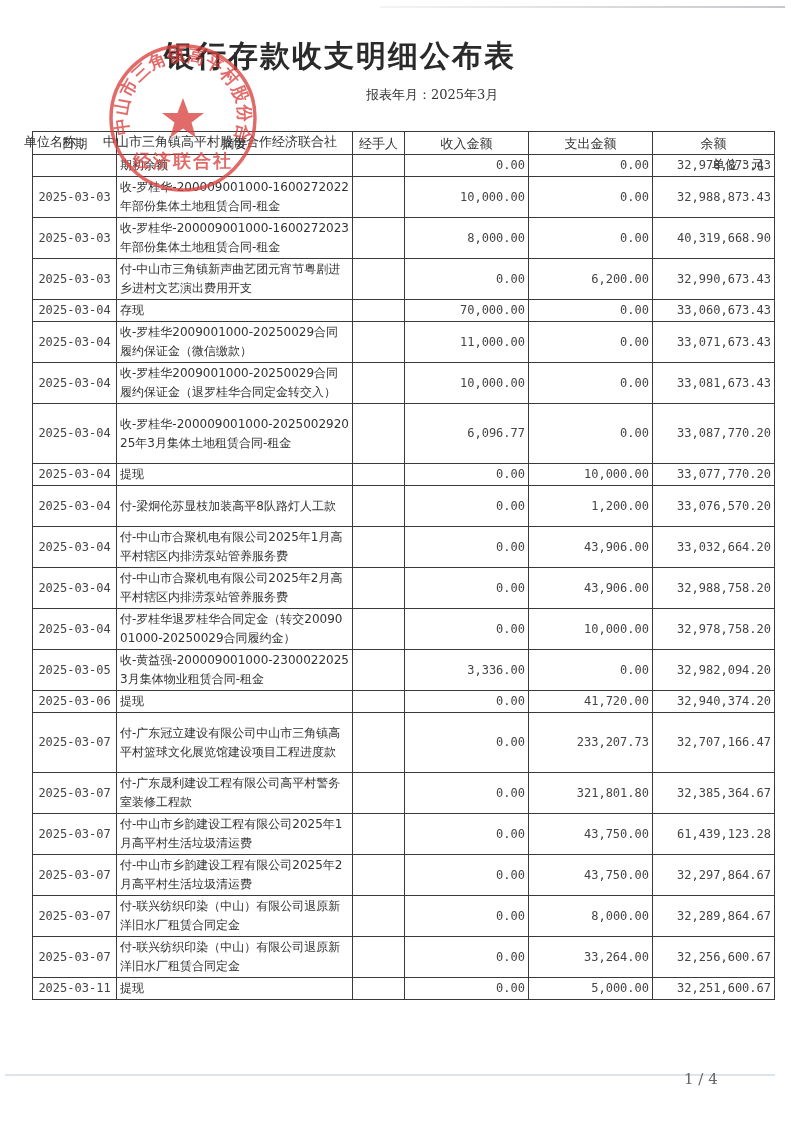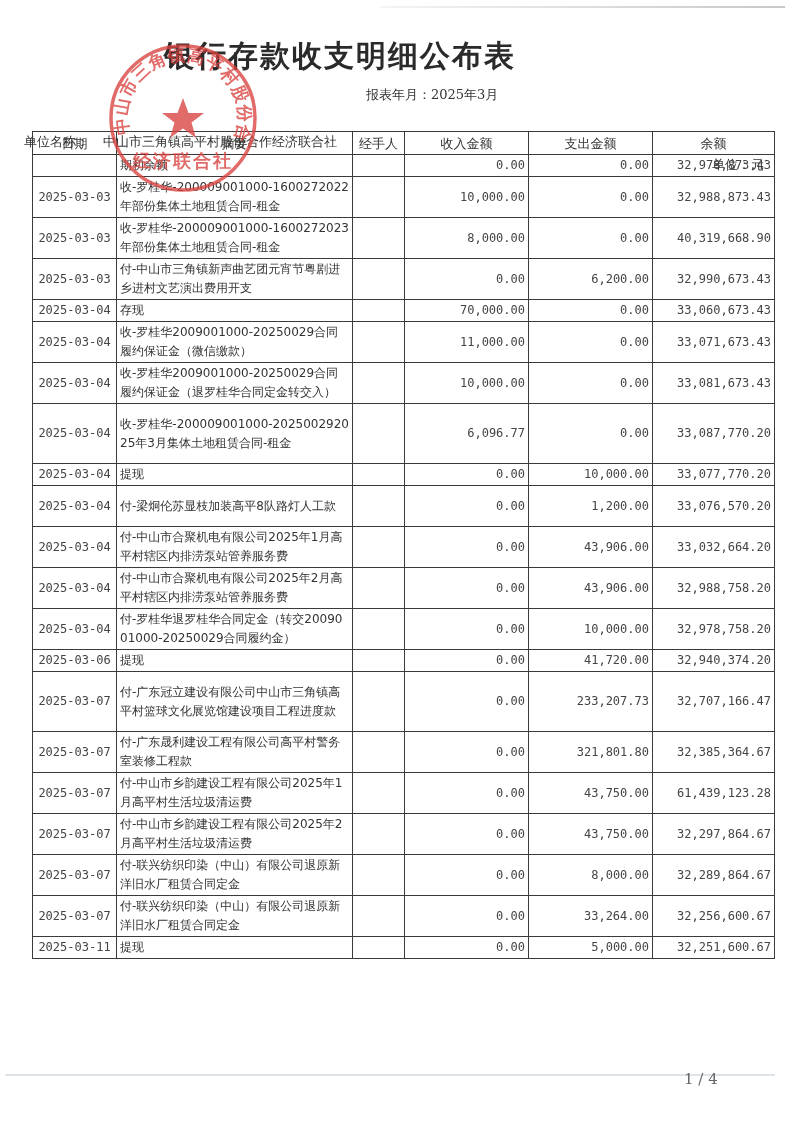--- a/index.html
+++ b/index.html
@@ -197,20 +197,28 @@
       <td class="num">32,988,758.20</td>
     </tr>
     <tr class="h2">
       <td class="date">2025-03-04</td>
       <td class="desc">付-罗桂华退罗桂华合同定金（转交2009001000-20250029合同履约金）</td>
       <td></td>
       <td class="num">0.00</td>
       <td class="num">10,000.00</td>
       <td class="num">32,978,758.20</td>
     </tr>
+    <tr class="h2">
+      <td class="date">2025-03-05</td>
+      <td class="desc">收-黄益强-200009001000-23000220253月集体物业租赁合同-租金</td>
+      <td></td>
+      <td class="num">3,336.00</td>
+      <td class="num">0.00</td>
+      <td class="num">32,982,094.20</td>
+    </tr>
     <tr class="h1">
       <td class="date">2025-03-06</td>
       <td class="desc">提现</td>
       <td></td>
       <td class="num">0.00</td>
       <td class="num">41,720.00</td>
       <td class="num">32,940,374.20</td>
     </tr>
     <tr class="h3">
       <td class="date">2025-03-07</td>

